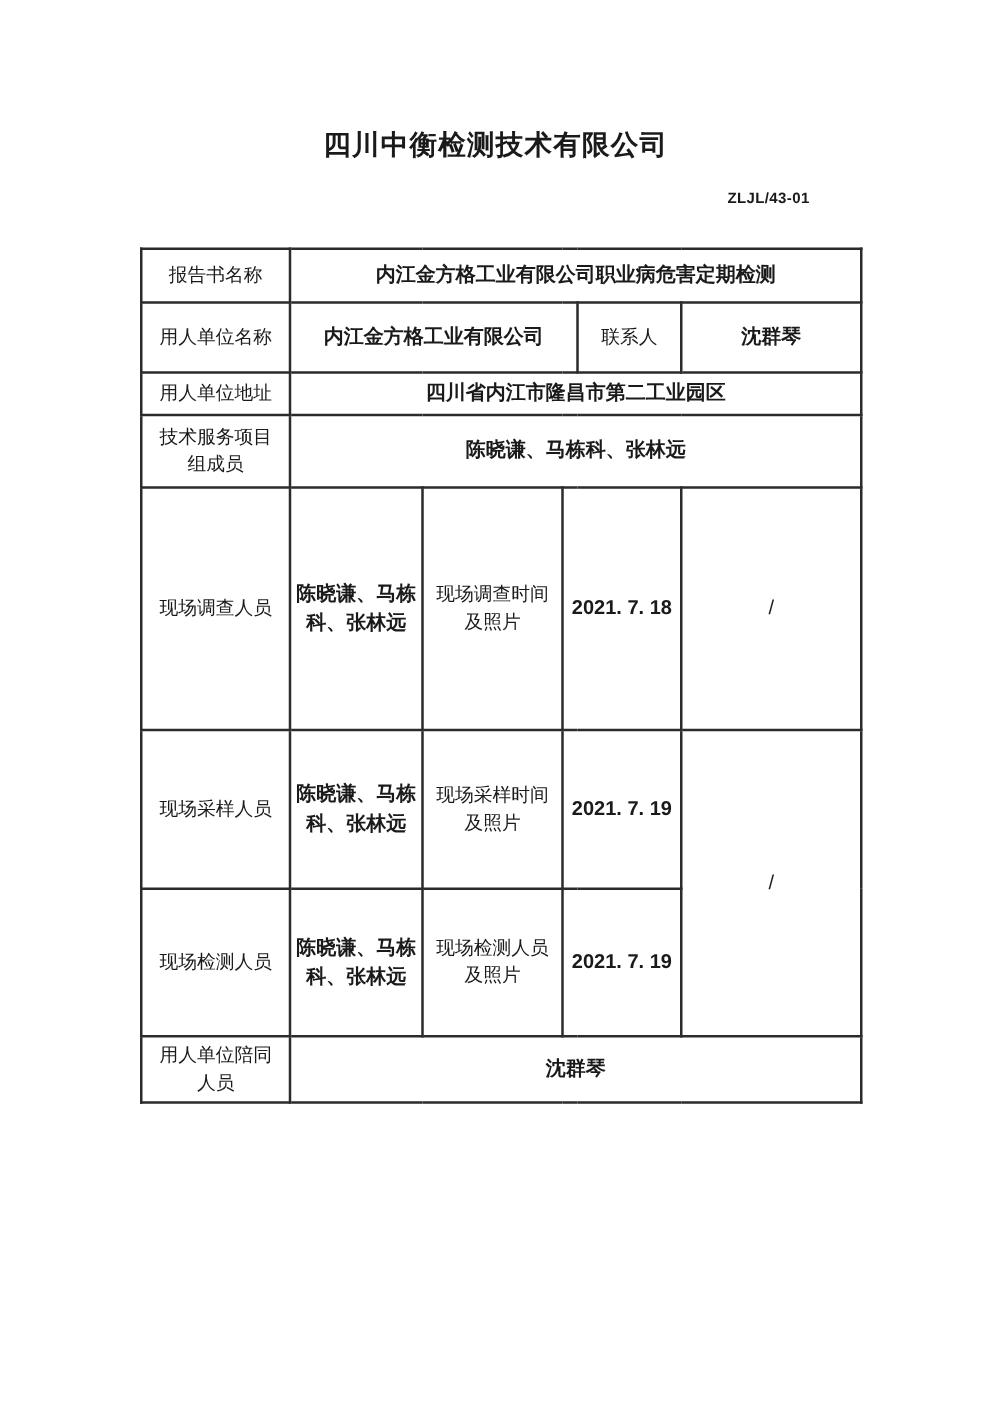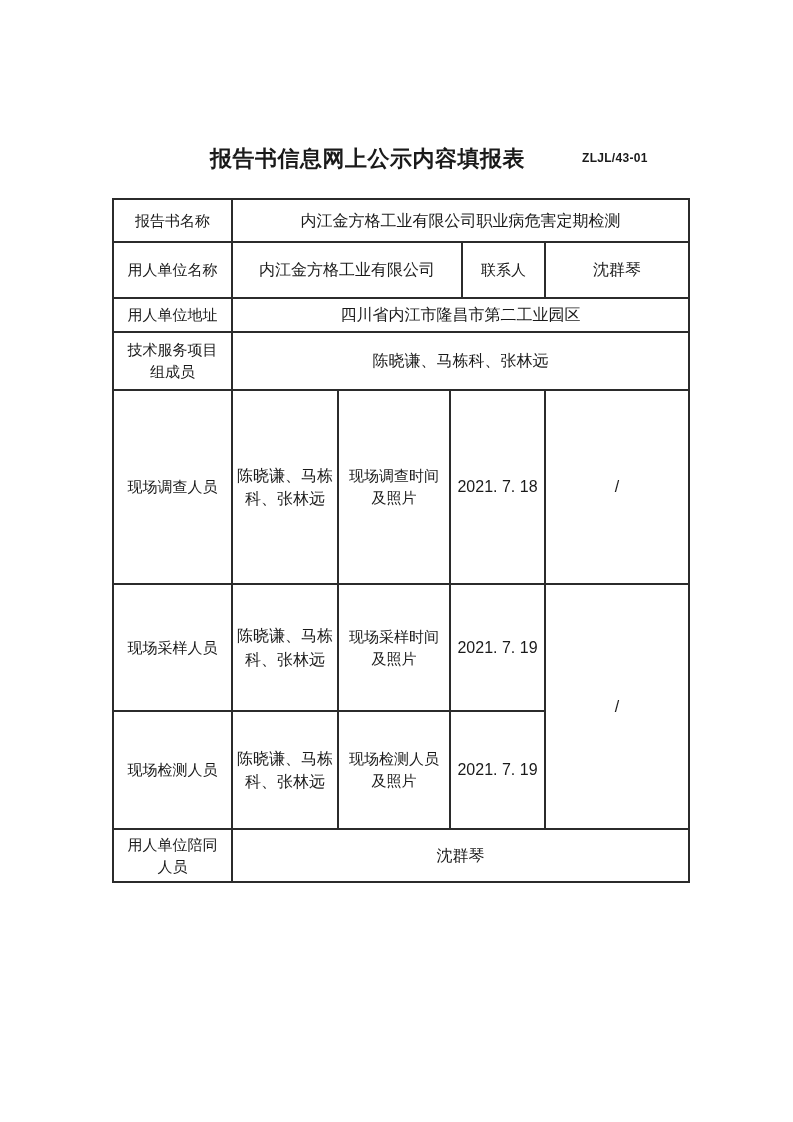--- a/index.html
+++ b/index.html
@@ -56,35 +56,35 @@
     overflow: hidden;
   }
   td.lbl {
     font-size: 15px;
     font-weight: normal;
     white-space: pre-line;
     line-height: 1.45;
   }
   td.val {
     font-size: 16px;
-    font-weight: normal;
+    font-weight: bold;
     white-space: pre-line;
     line-height: 1.45;
   }
   td.slash {
     font-size: 16px;
     font-weight: normal;
   }
 </style>
 </head>
 <body>
 
 <div class="page">
 
-  <div class="doc-subtitle">报告书信息网上公示内容填报表</div>
+  <div class="doc-title">四川中衡检测技术有限公司</div>
   <div class="form-code">ZLJL/43-01</div>
 
   <table class="report-table">
     <colgroup>
       <col style="width:119px">
       <col style="width:106px">
       <col style="width:112px">
       <col style="width:12px">
       <col style="width:83px">
       <col style="width:144px">

